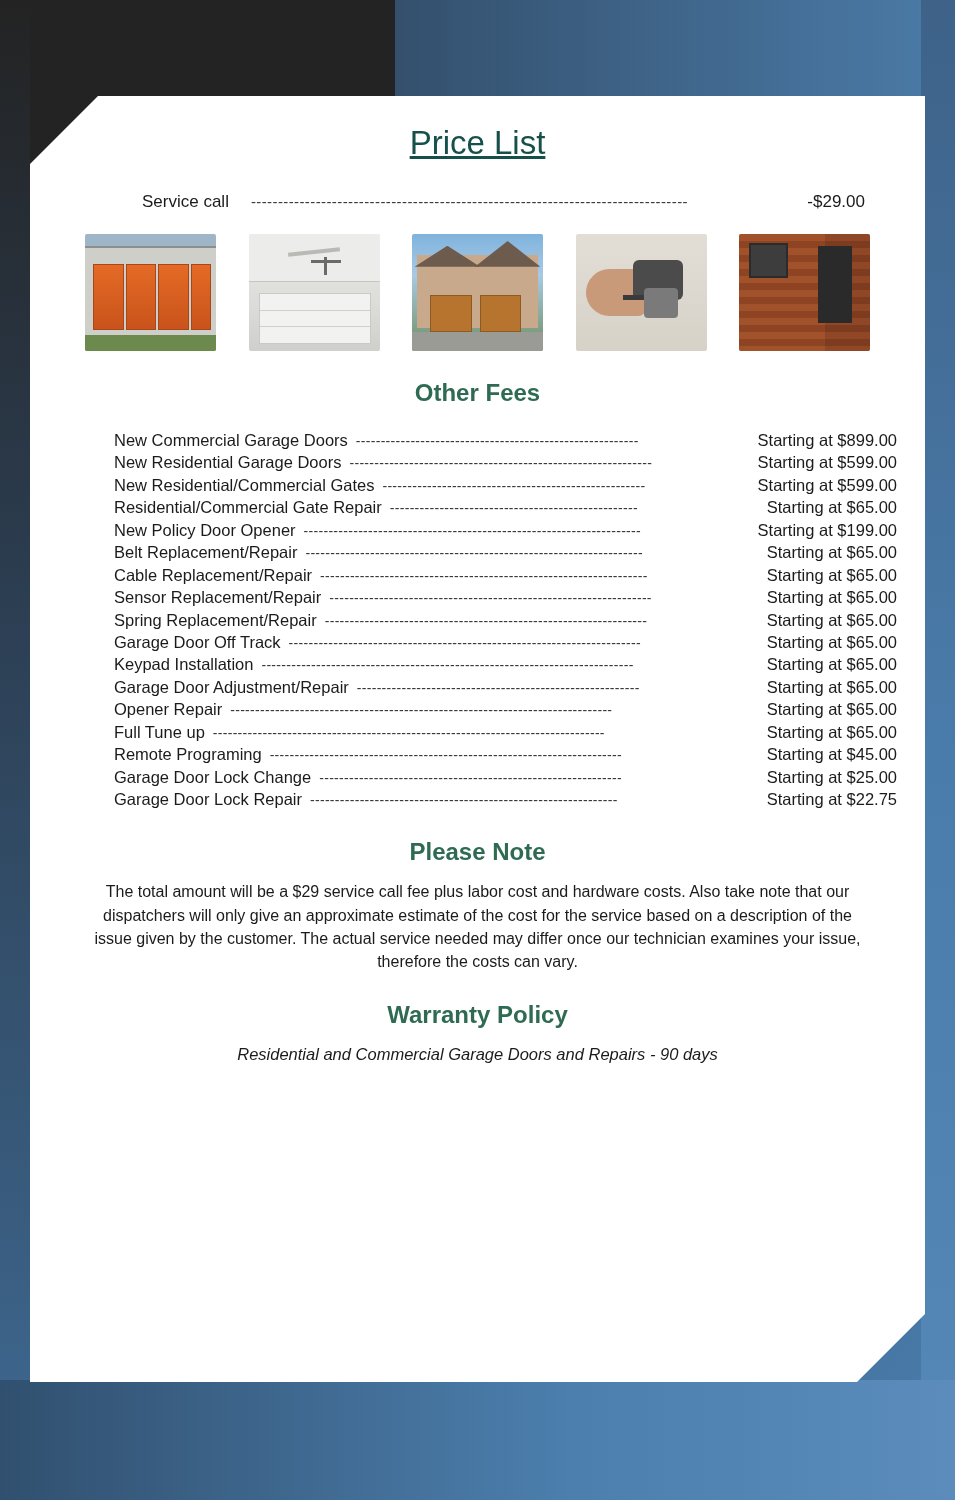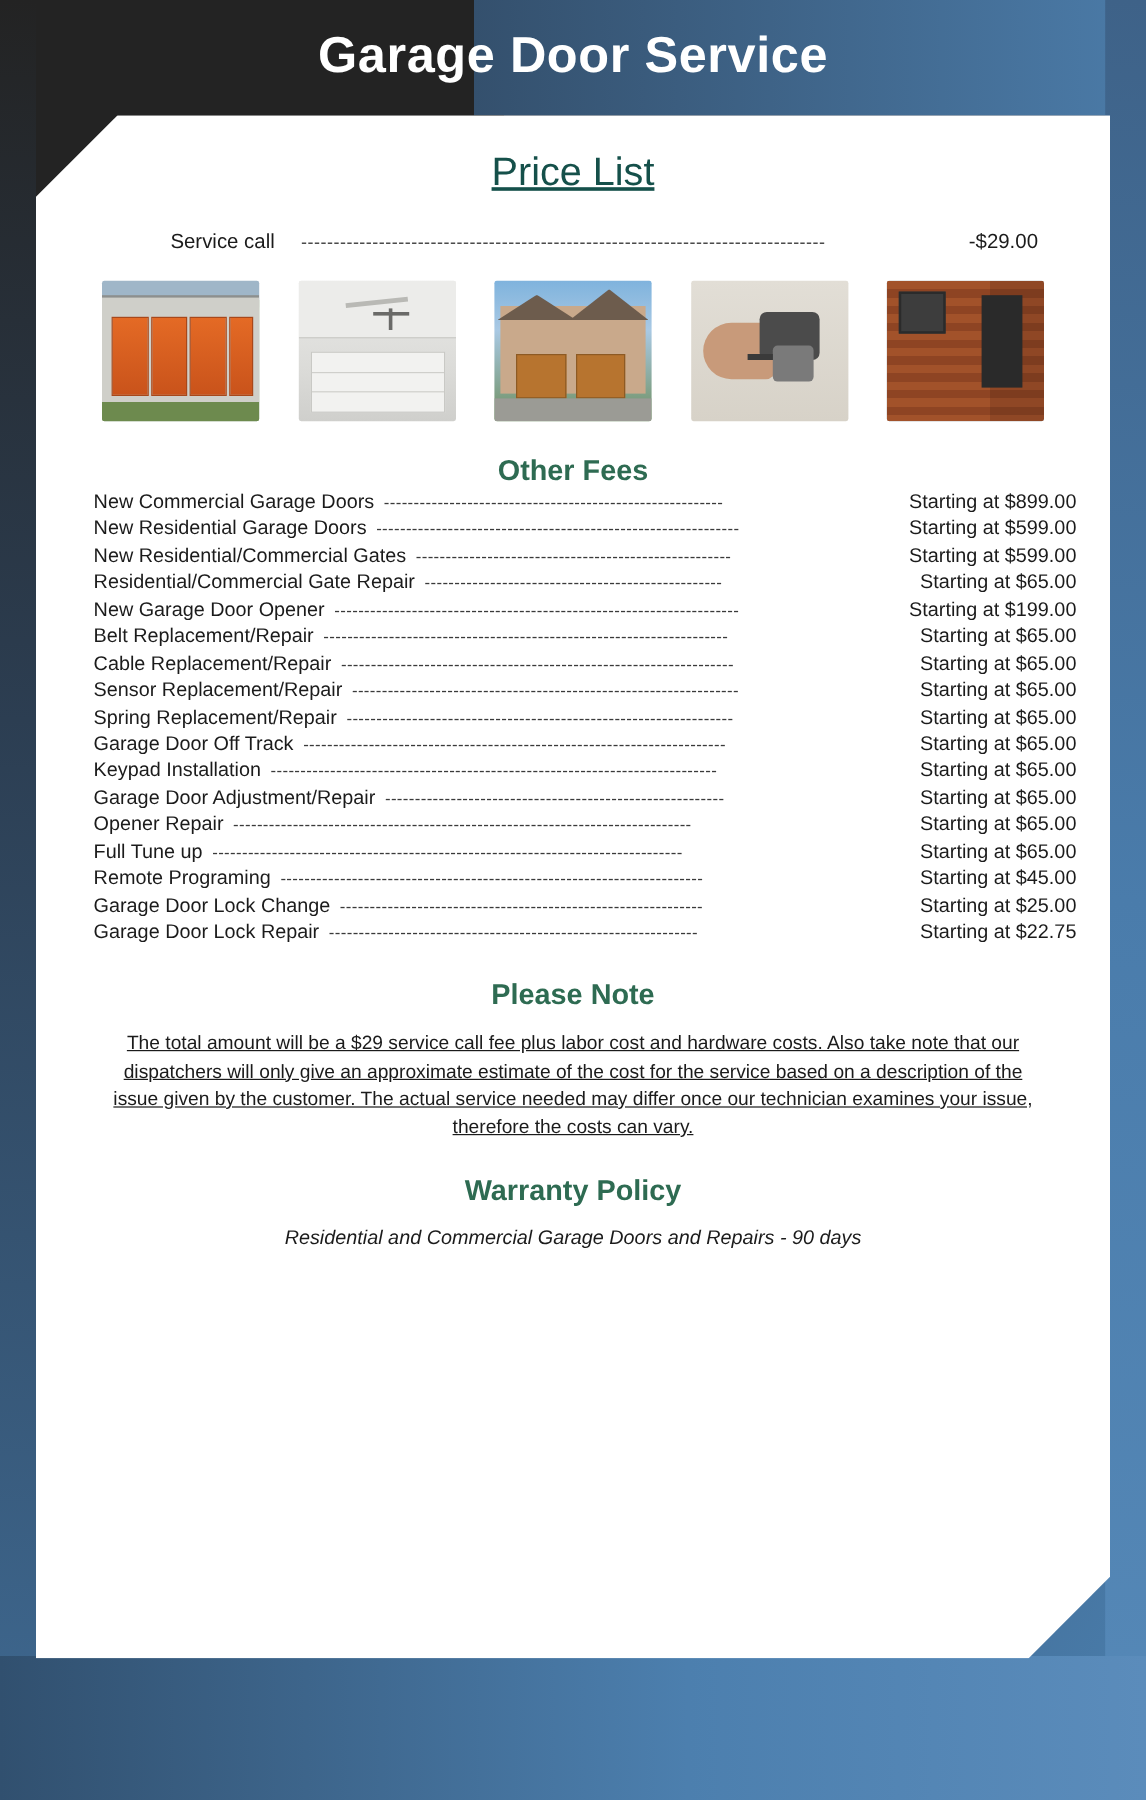--- a/index.html
+++ b/index.html
@@ -179,21 +179,22 @@
   
   .ph5 { background: linear-gradient(180deg,#b9c8d3 0%, #9fb0bd 100%); }
   .ph5 .wood { position:absolute; left:0; top:0; width:66%; height:100%;
        background: repeating-linear-gradient(180deg,#a2522a 0px,#a2522a 7px,#8e4423 7px,#8e4423 14px); }
   .ph5 .wood2 { position:absolute; right:0; top:0; width:34%; height:100%;
        background: repeating-linear-gradient(180deg,#8f4725 0px,#8f4725 7px,#7d3c1f 7px,#7d3c1f 14px); }
   .ph5 .dark { position:absolute; left:60%; top:10%; width:26%; height:66%; background:#2a2a2a; }
   .ph5 .win { position:absolute; left:8%; top:8%; width:26%; height:26%; background:#3d3d3d; border:2px solid #2b2b2b; }
 
   .other-fees-list {
-    padding: 0 28px 0 48px;
+    margin-top: 22px;
+    padding: 0 28px 0 84px;
   }
   .fee-row {
     display: flex;
     align-items: baseline;
     font-size: 16.5px;
     color: #1b1b1b;
     line-height: 1.36;
   }
   .fee-name { white-space: nowrap; }
   .fee-dots {
@@ -216,42 +217,40 @@
     color: #1b1b1b;
   }
 
   .note-body {
     margin-top: 14px;
     padding: 0 58px;
     text-align: center;
     font-size: 16px;
     line-height: 1.45;
     color: #1b1b1b;
-    text-decoration: underline;
   }
 
   .warranty-body {
     margin-top: 16px;
     text-align: center;
     font-size: 16.5px;
     color: #1b1b1b;
     font-style: italic;
   }
 </style>
 </head>
 <body>
 
 <div class="page">
   <div class="bg-dark-left"></div>
   <div class="bg-top-right"></div>
   <div class="bg-left-strip"></div>
   <div class="bg-right-strip"></div>
   <div class="bg-bottom"></div>
 
-  <div class="title">Garage Door Service</div>
 
   <div class="sheet">
     <div class="sheet-inner">
 
       <div class="pricelist-title">Price List</div>
 
 
       <div class="service-call-row">
         <span class="service-call-label">Service call</span>
         <span class="service-call-dots">---------------------------------------------------------------------------------</span>
@@ -314,21 +313,21 @@
           <span class="fee-name">New Residential/Commercial Gates</span>
           <span class="fee-dots">-----------------------------------------------------</span>
           <span class="fee-price">Starting at $599.00</span>
         </div>
         <div class="fee-row">
           <span class="fee-name">Residential/Commercial Gate Repair</span>
           <span class="fee-dots">--------------------------------------------------</span>
           <span class="fee-price">Starting at $65.00</span>
         </div>
         <div class="fee-row">
-          <span class="fee-name">New Garage Door Opener</span>
+          <span class="fee-name">New Policy Door Opener</span>
           <span class="fee-dots">--------------------------------------------------------------------</span>
           <span class="fee-price">Starting at $199.00</span>
         </div>
         <div class="fee-row">
           <span class="fee-name">Belt Replacement/Repair</span>
           <span class="fee-dots">--------------------------------------------------------------------</span>
           <span class="fee-price">Starting at $65.00</span>
         </div>
         <div class="fee-row">
           <span class="fee-name">Cable Replacement/Repair</span>

